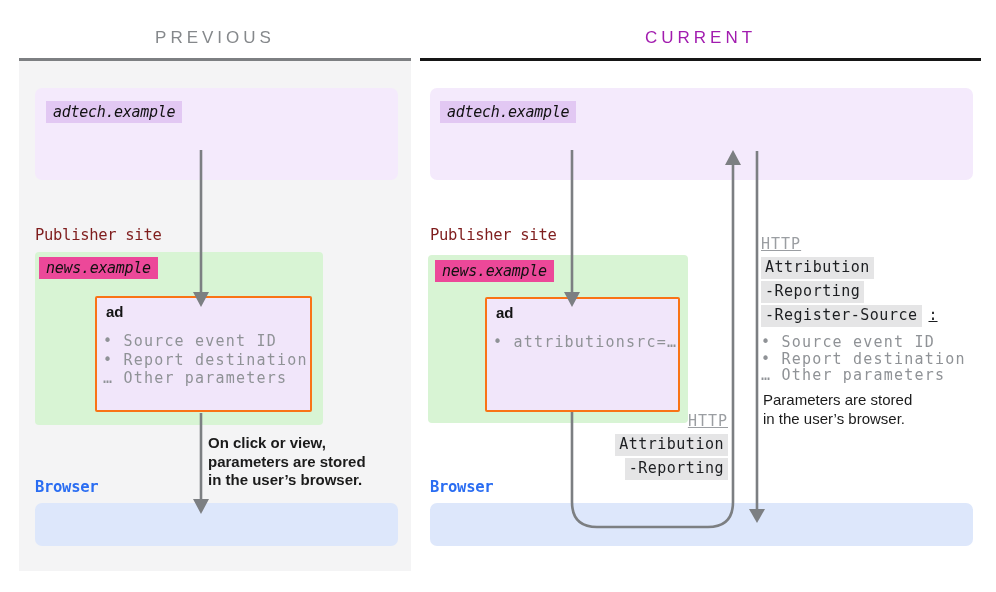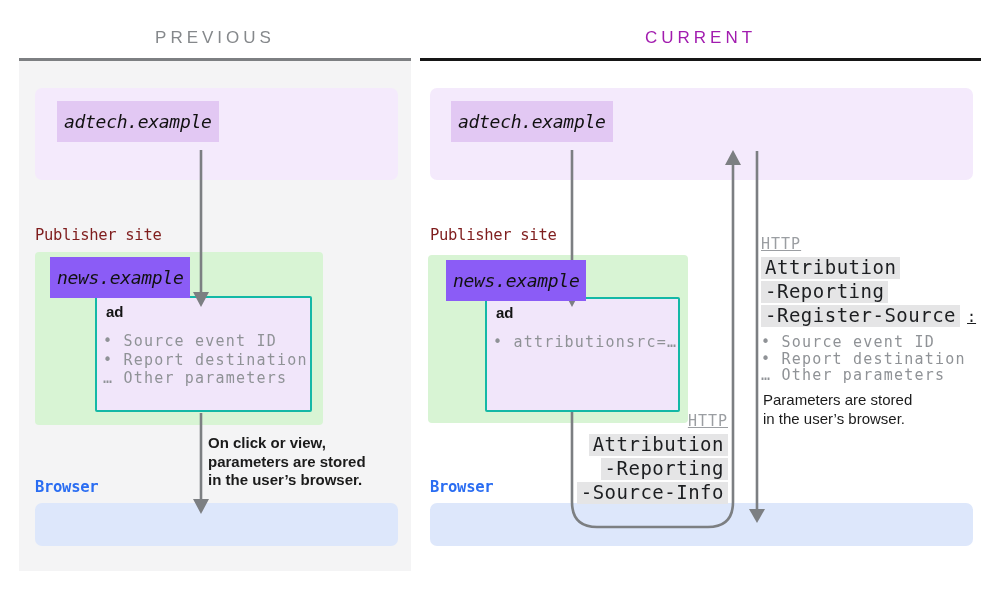--- a/index.html
+++ b/index.html
@@ -18,30 +18,30 @@
   .rule-prev{left:19px;width:392px;background:#7d7f82;}
   .rule-curr{left:420px;width:561px;background:#161616;}
   
   .panel{position:absolute;z-index:0;}
   .panel-prev{left:19px;top:61px;width:392px;height:510px;background:#f4f4f5;}
   .box{position:absolute;border-radius:7px;z-index:1;}
   .purple{background:#f4eafc;}
   .green{background:#d8f4d4;border-radius:4px;}
   .blue{background:#dde7fb;}
   .adbox{
-    position:absolute;background:#f1e6fa;border:2px solid #14b8a6;border-radius:2px;
+    position:absolute;background:#f1e6fa;border:2px solid #f97316;border-radius:2px;
     z-index:2;box-sizing:border-box;
   }
   
   .code-label{
     position:absolute;z-index:4;font-family:"DejaVu Sans Mono", monospace;
-    font-style:italic;font-size:18px;color:#111;padding:10px 7px;letter-spacing:-0.3px;margin-left:11px;
+    font-style:italic;font-size:15px;color:#111;padding:2px 7px;letter-spacing:-0.3px;
   }
   .purple-chip{background:#e2c8f3;}
-  .green-chip{background:#8b5cf6;}
+  .green-chip{background:#ec4899;}
   .zone-label{
     position:absolute;z-index:4;font-family:"DejaVu Sans Mono", monospace;
     font-size:15.5px;letter-spacing:-0.3px;
   }
   .pub{color:#7f1d1d;}
   .brw{color:#2a6df2;font-weight:bold;}
   
   .ad-title{margin:5px 0 0 9px;font-size:15px;font-weight:bold;color:#141414;}
   .ad-bullets{
     margin:12px 0 0 6px;font-family:"DejaVu Sans Mono", monospace;font-size:15px;
@@ -53,21 +53,21 @@
   }
   
   .hdr-block{position:absolute;z-index:4;white-space:nowrap;}
   .hdr-line{display:block;margin-bottom:2px;line-height:19px;text-decoration:underline;}
   .hdr-http{
     font-family:"DejaVu Sans Mono", monospace;font-size:15px;color:#9b9ea2;
     letter-spacing:1px;margin-bottom:3px;
   }
   .hdr-chip{
     display:inline-block;background:#e5e5e6;color:#1c1e21;
-    font-family:"DejaVu Sans Mono", monospace;font-size:19px;letter-spacing:0.5px;
+    font-family:"DejaVu Sans Mono", monospace;font-size:15px;letter-spacing:0.5px;
     padding:1px 4px 2px 4px;
   }
   .hdr-colon{
     font-family:"DejaVu Sans Mono", monospace;font-size:15px;color:#1c1e21;margin-left:7px;
   }
   .hdr-bullets{
     margin-top:7px;font-family:"DejaVu Sans Mono", monospace;font-size:15px;
     color:#8f9296;line-height:16.5px;letter-spacing:1.2px;
   }
   .align-right{text-align:right;}
@@ -121,21 +121,20 @@
     <div class="ad-title">ad</div>
     <div class="ad-bullets">
       <div>• attributionsrc=…</div>
     </div>
   </div>
 
   <div class="hdr-block align-right" style="left:498px;top:412px;width:230px;">
     <span class="hdr-line hdr-http">HTTP</span>
     <span class="hdr-line"><span class="hdr-chip">Attribution</span></span>
     <span class="hdr-line"><span class="hdr-chip">-Reporting</span></span>
-    <span class="hdr-line"><span class="hdr-chip">-Source-Info</span></span>
   </div>
 
   <div class="hdr-block" style="left:761px;top:235px;">
     <span class="hdr-line hdr-http">HTTP</span>
     <span class="hdr-line"><span class="hdr-chip">Attribution</span></span>
     <span class="hdr-line"><span class="hdr-chip">-Reporting</span></span>
     <span class="hdr-line">
       <span class="hdr-chip">-Register-Source</span><span class="hdr-colon">:</span>
     </span>
     <div class="hdr-bullets">

